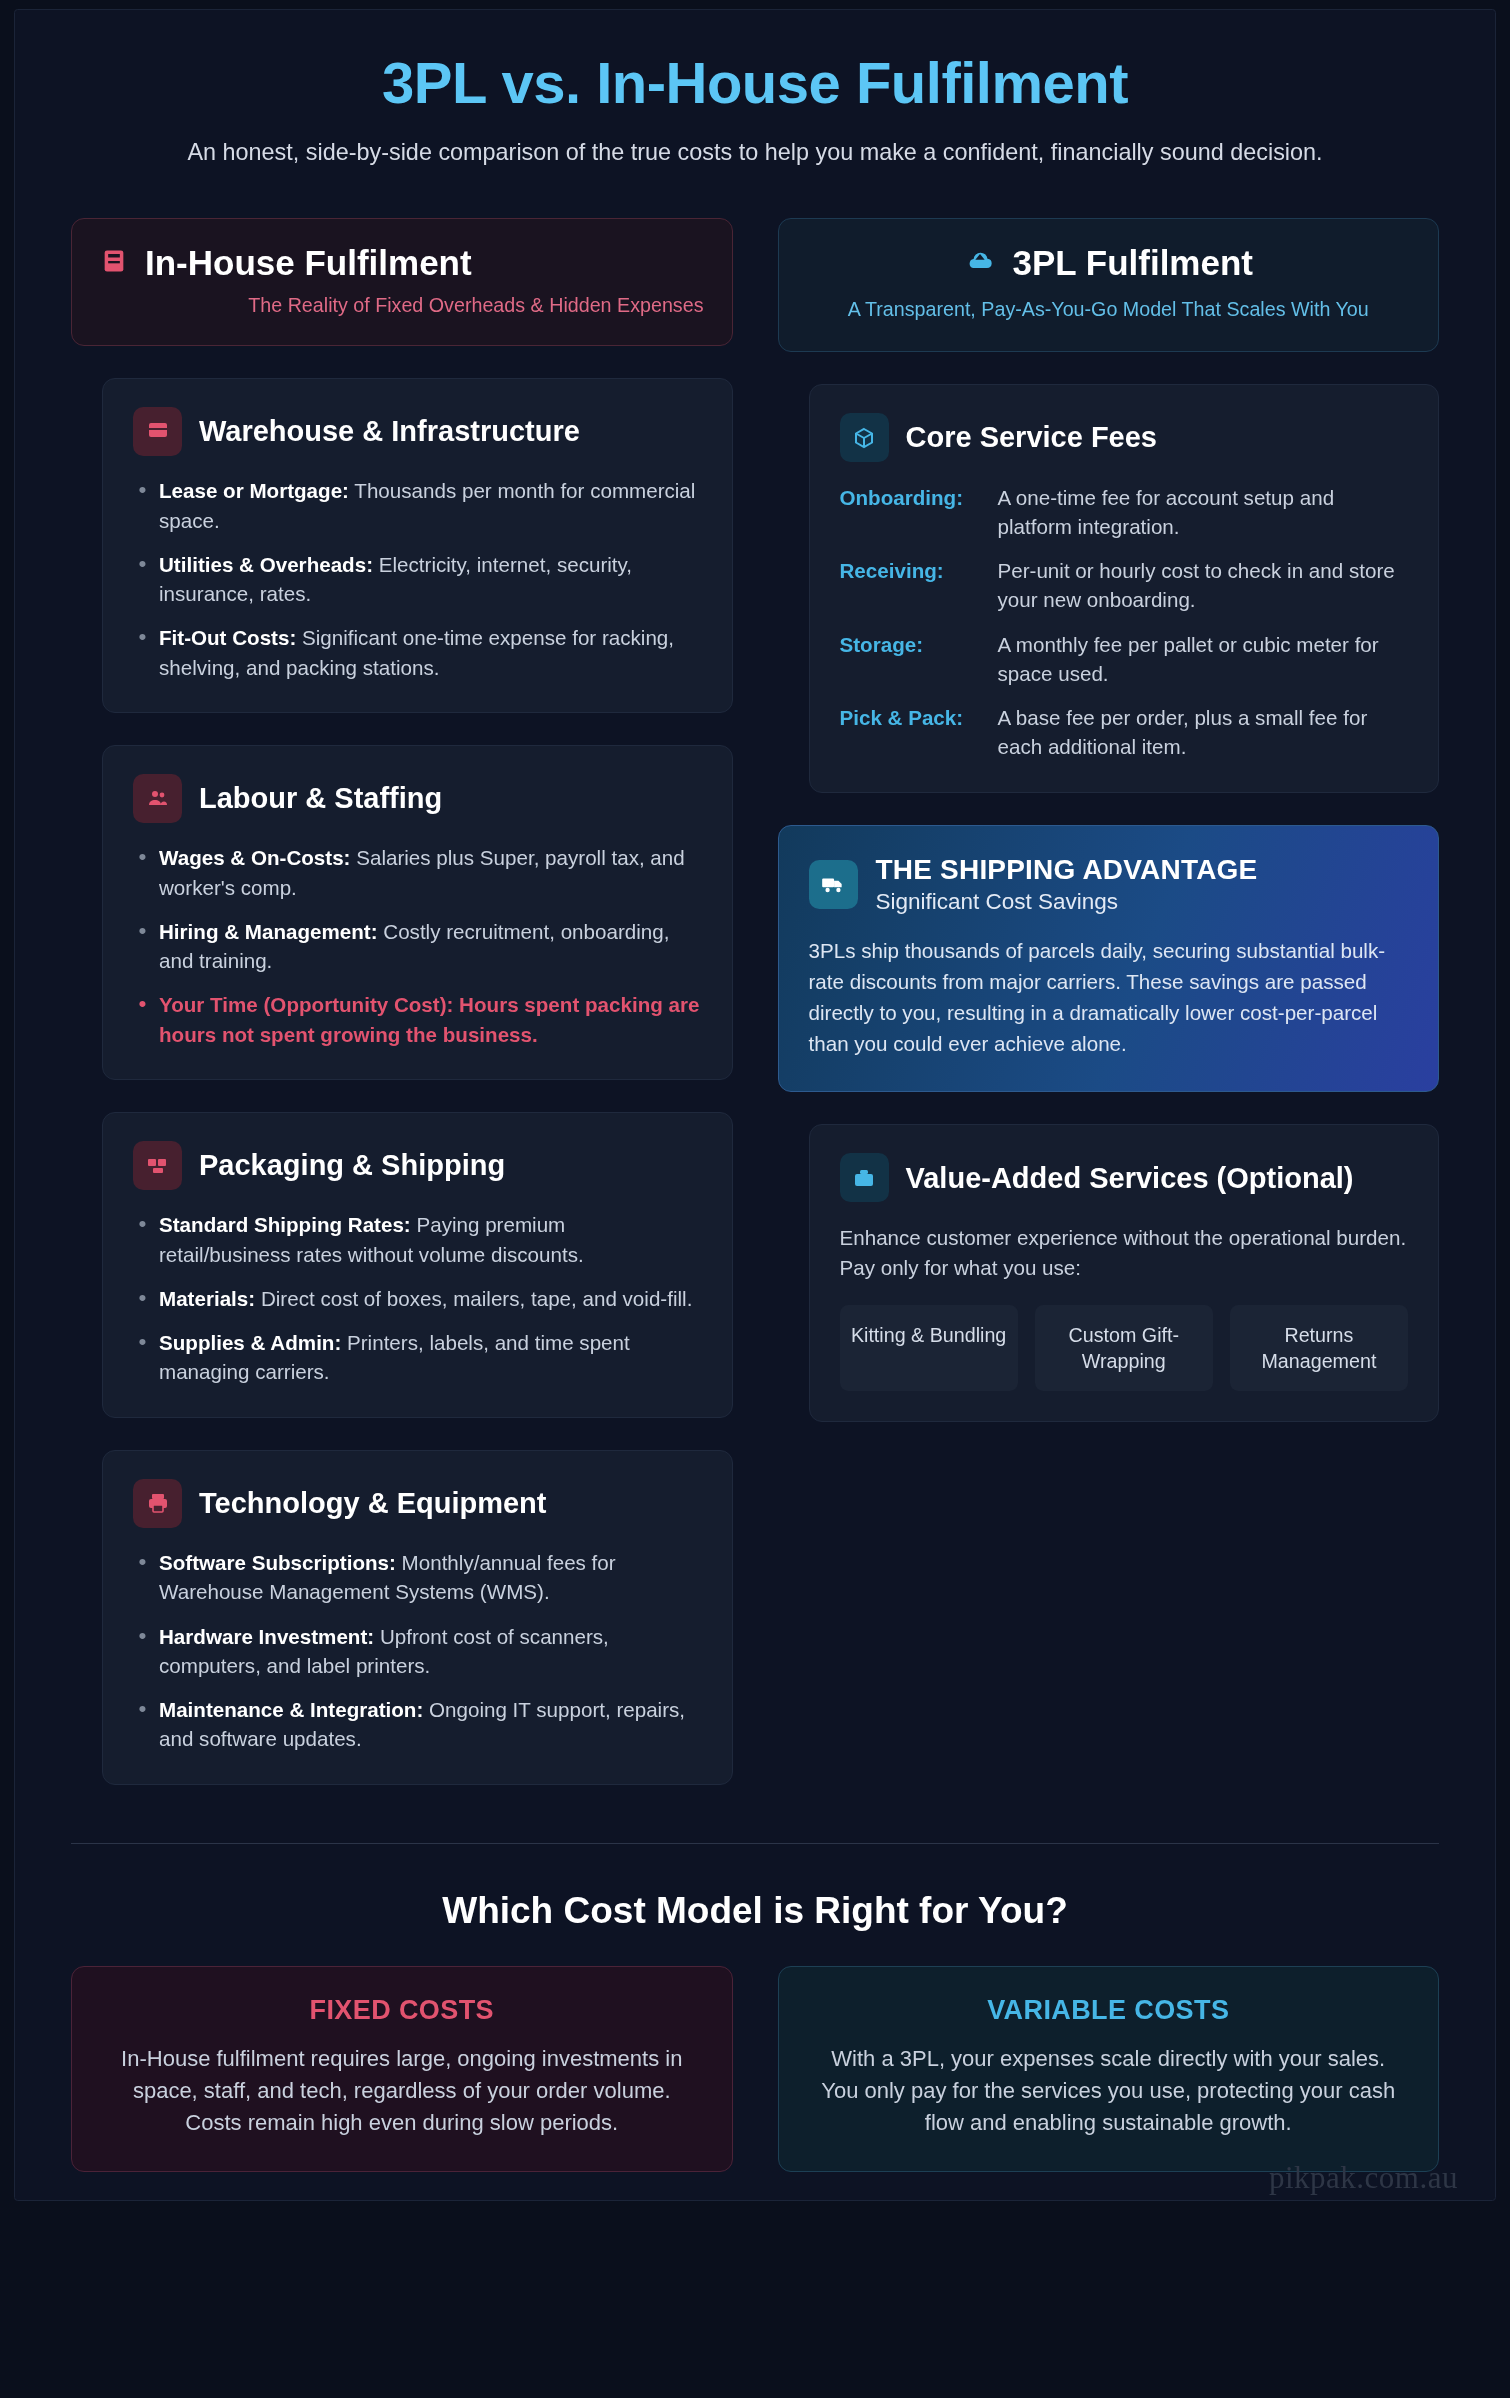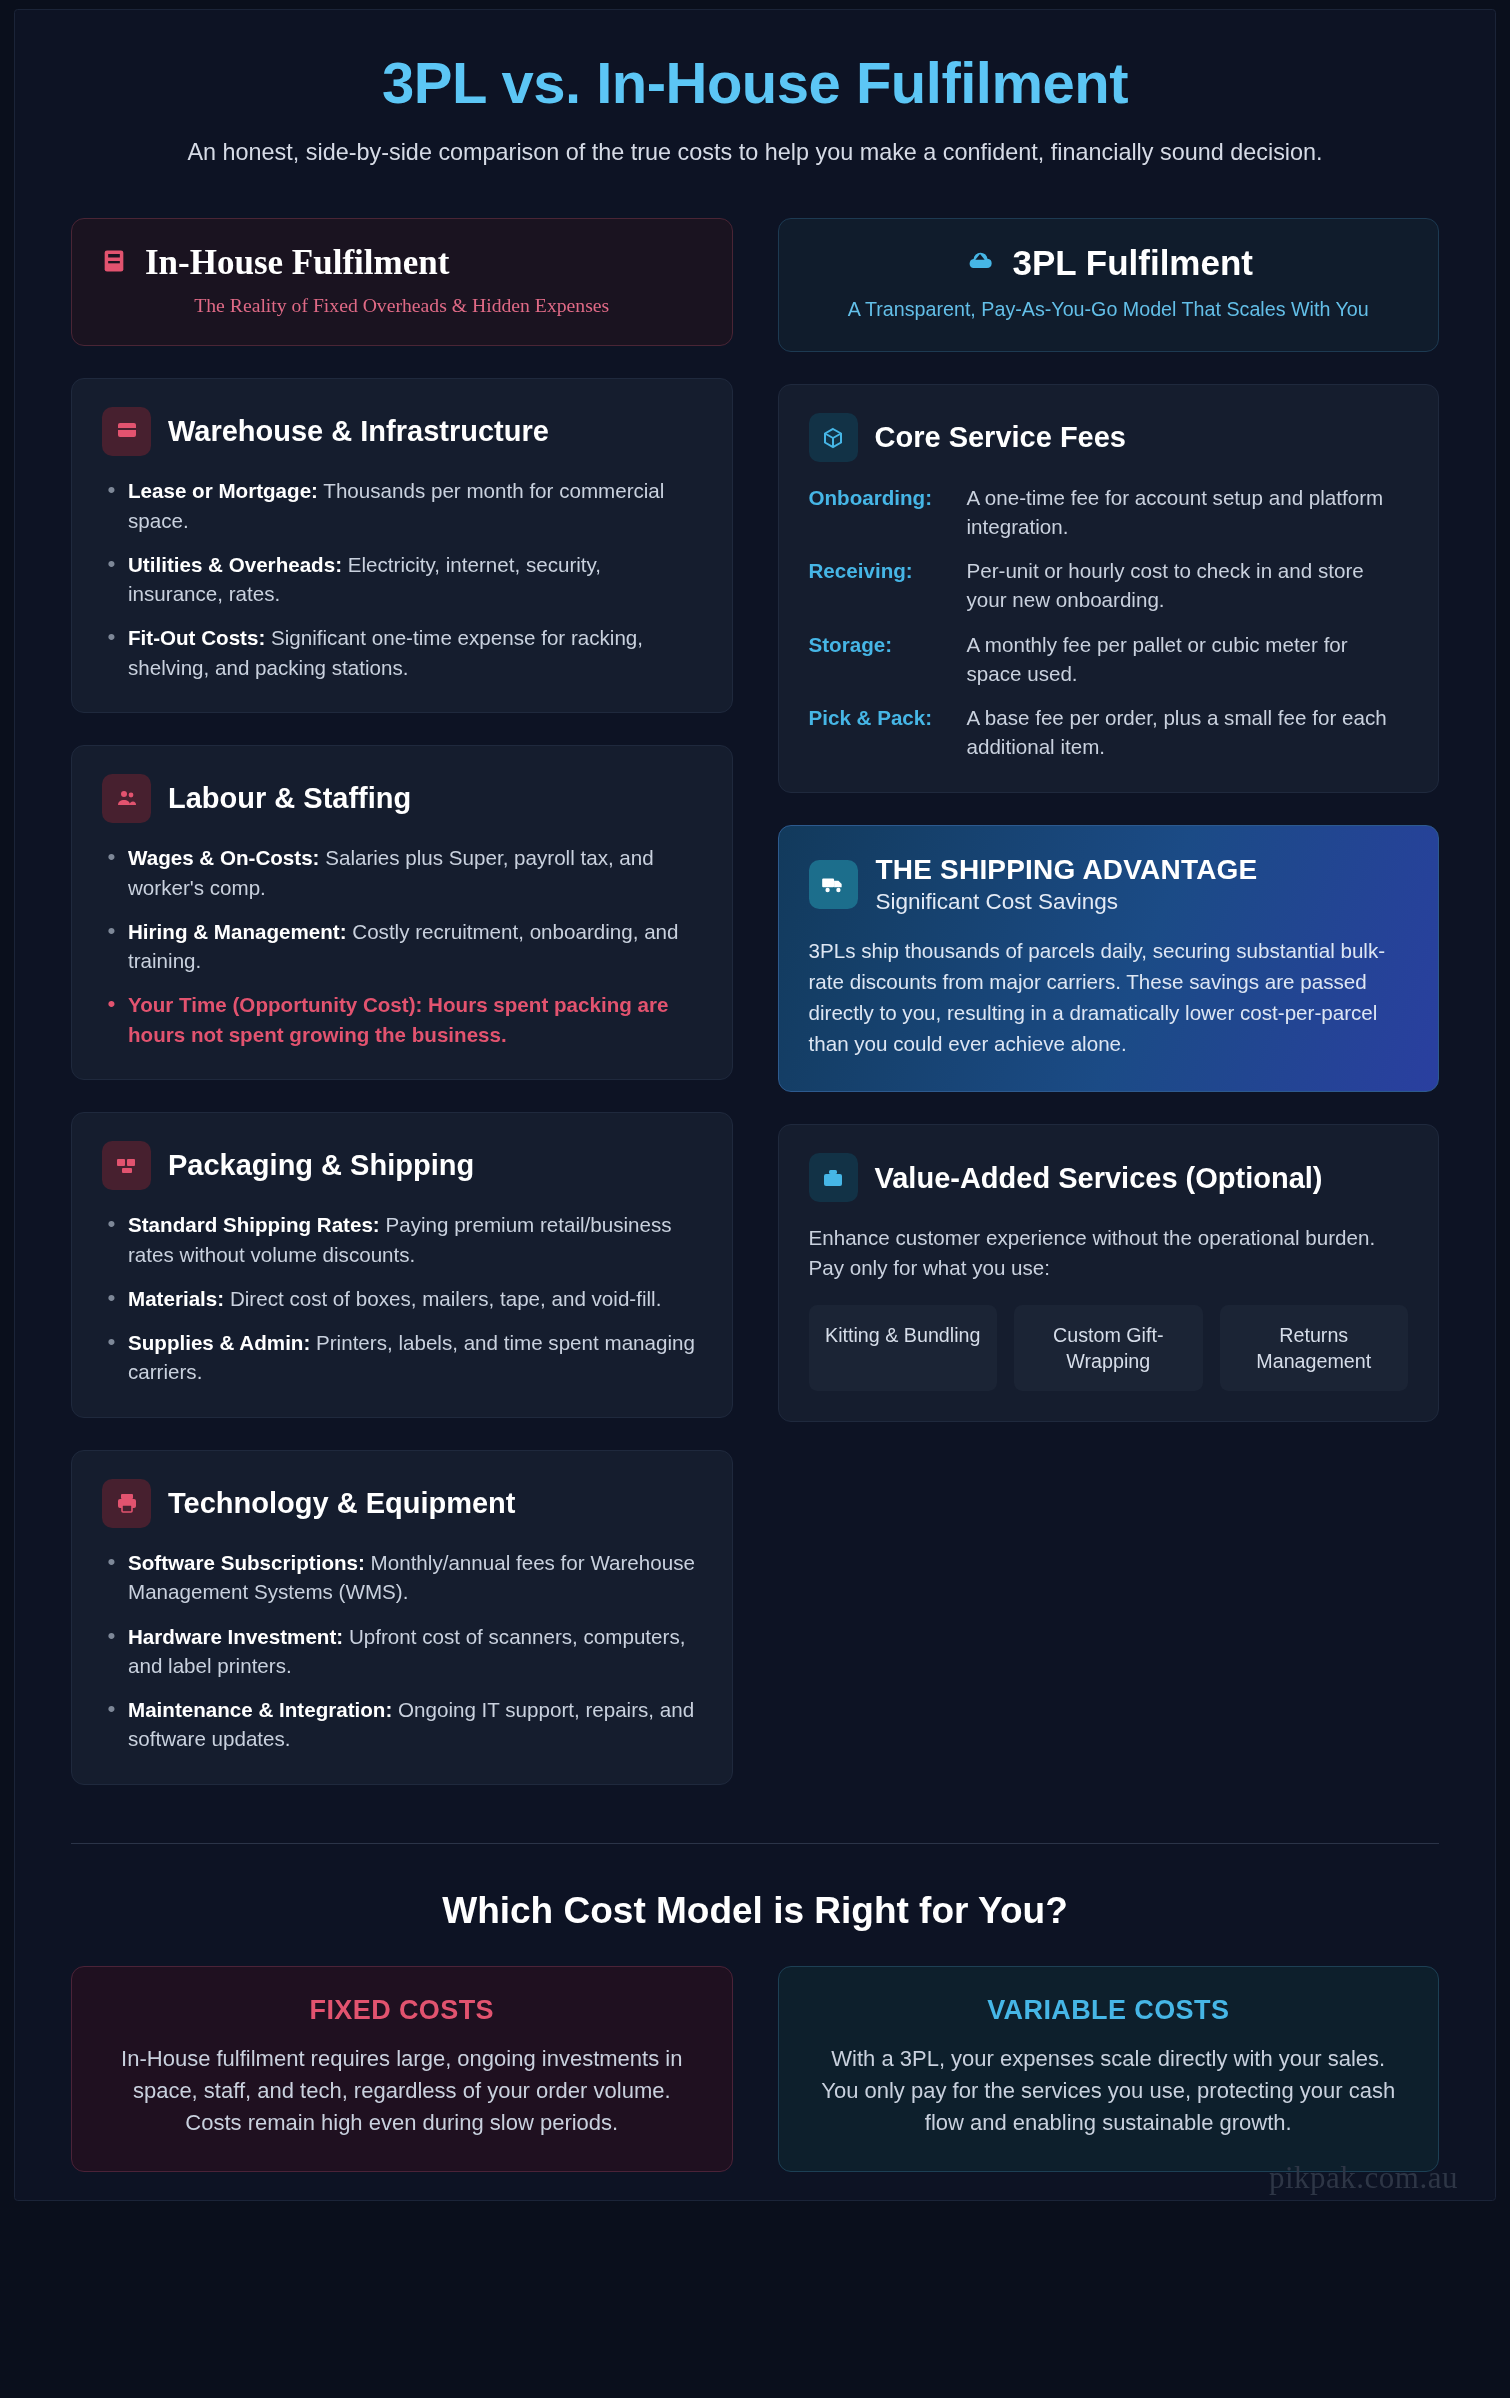--- a/index.html
+++ b/index.html
@@ -47,22 +47,21 @@
   .col { width: 667px; }
 
   
   .hdr-card {
     border-radius: 13px;
     padding: 24px 28px 28px 28px;
   }
   .hdr-card.left {
     background: #1a1320;
     border: 0.9px solid #4a2535;
-    text-align: center;
-    font-family: Liberation Serif, serif;
+    text-align: right;
   }
   .hdr-card.right {
     background: #101c2c;
     border: 0.9px solid #1d3a52;
     text-align: center;
   }
   .hdr-row {
     display: flex;
     align-items: center;
     gap: 17px;
@@ -85,20 +84,21 @@
     line-height: 1.4;
   }
 
   
   .card {
     background: #151d2e;
     border: 0.9px solid #1f293d;
     border-radius: 13px;
     padding: 28px 30px 30px 30px;
     margin-top: 32px;
+    margin-left: 31px;
   }
   .card-head {
     display: flex;
     align-items: center;
     gap: 17px;
     margin-bottom: 20.6px;
   }
   .card-title {
     font-size: 29px;
     font-weight: bold;

